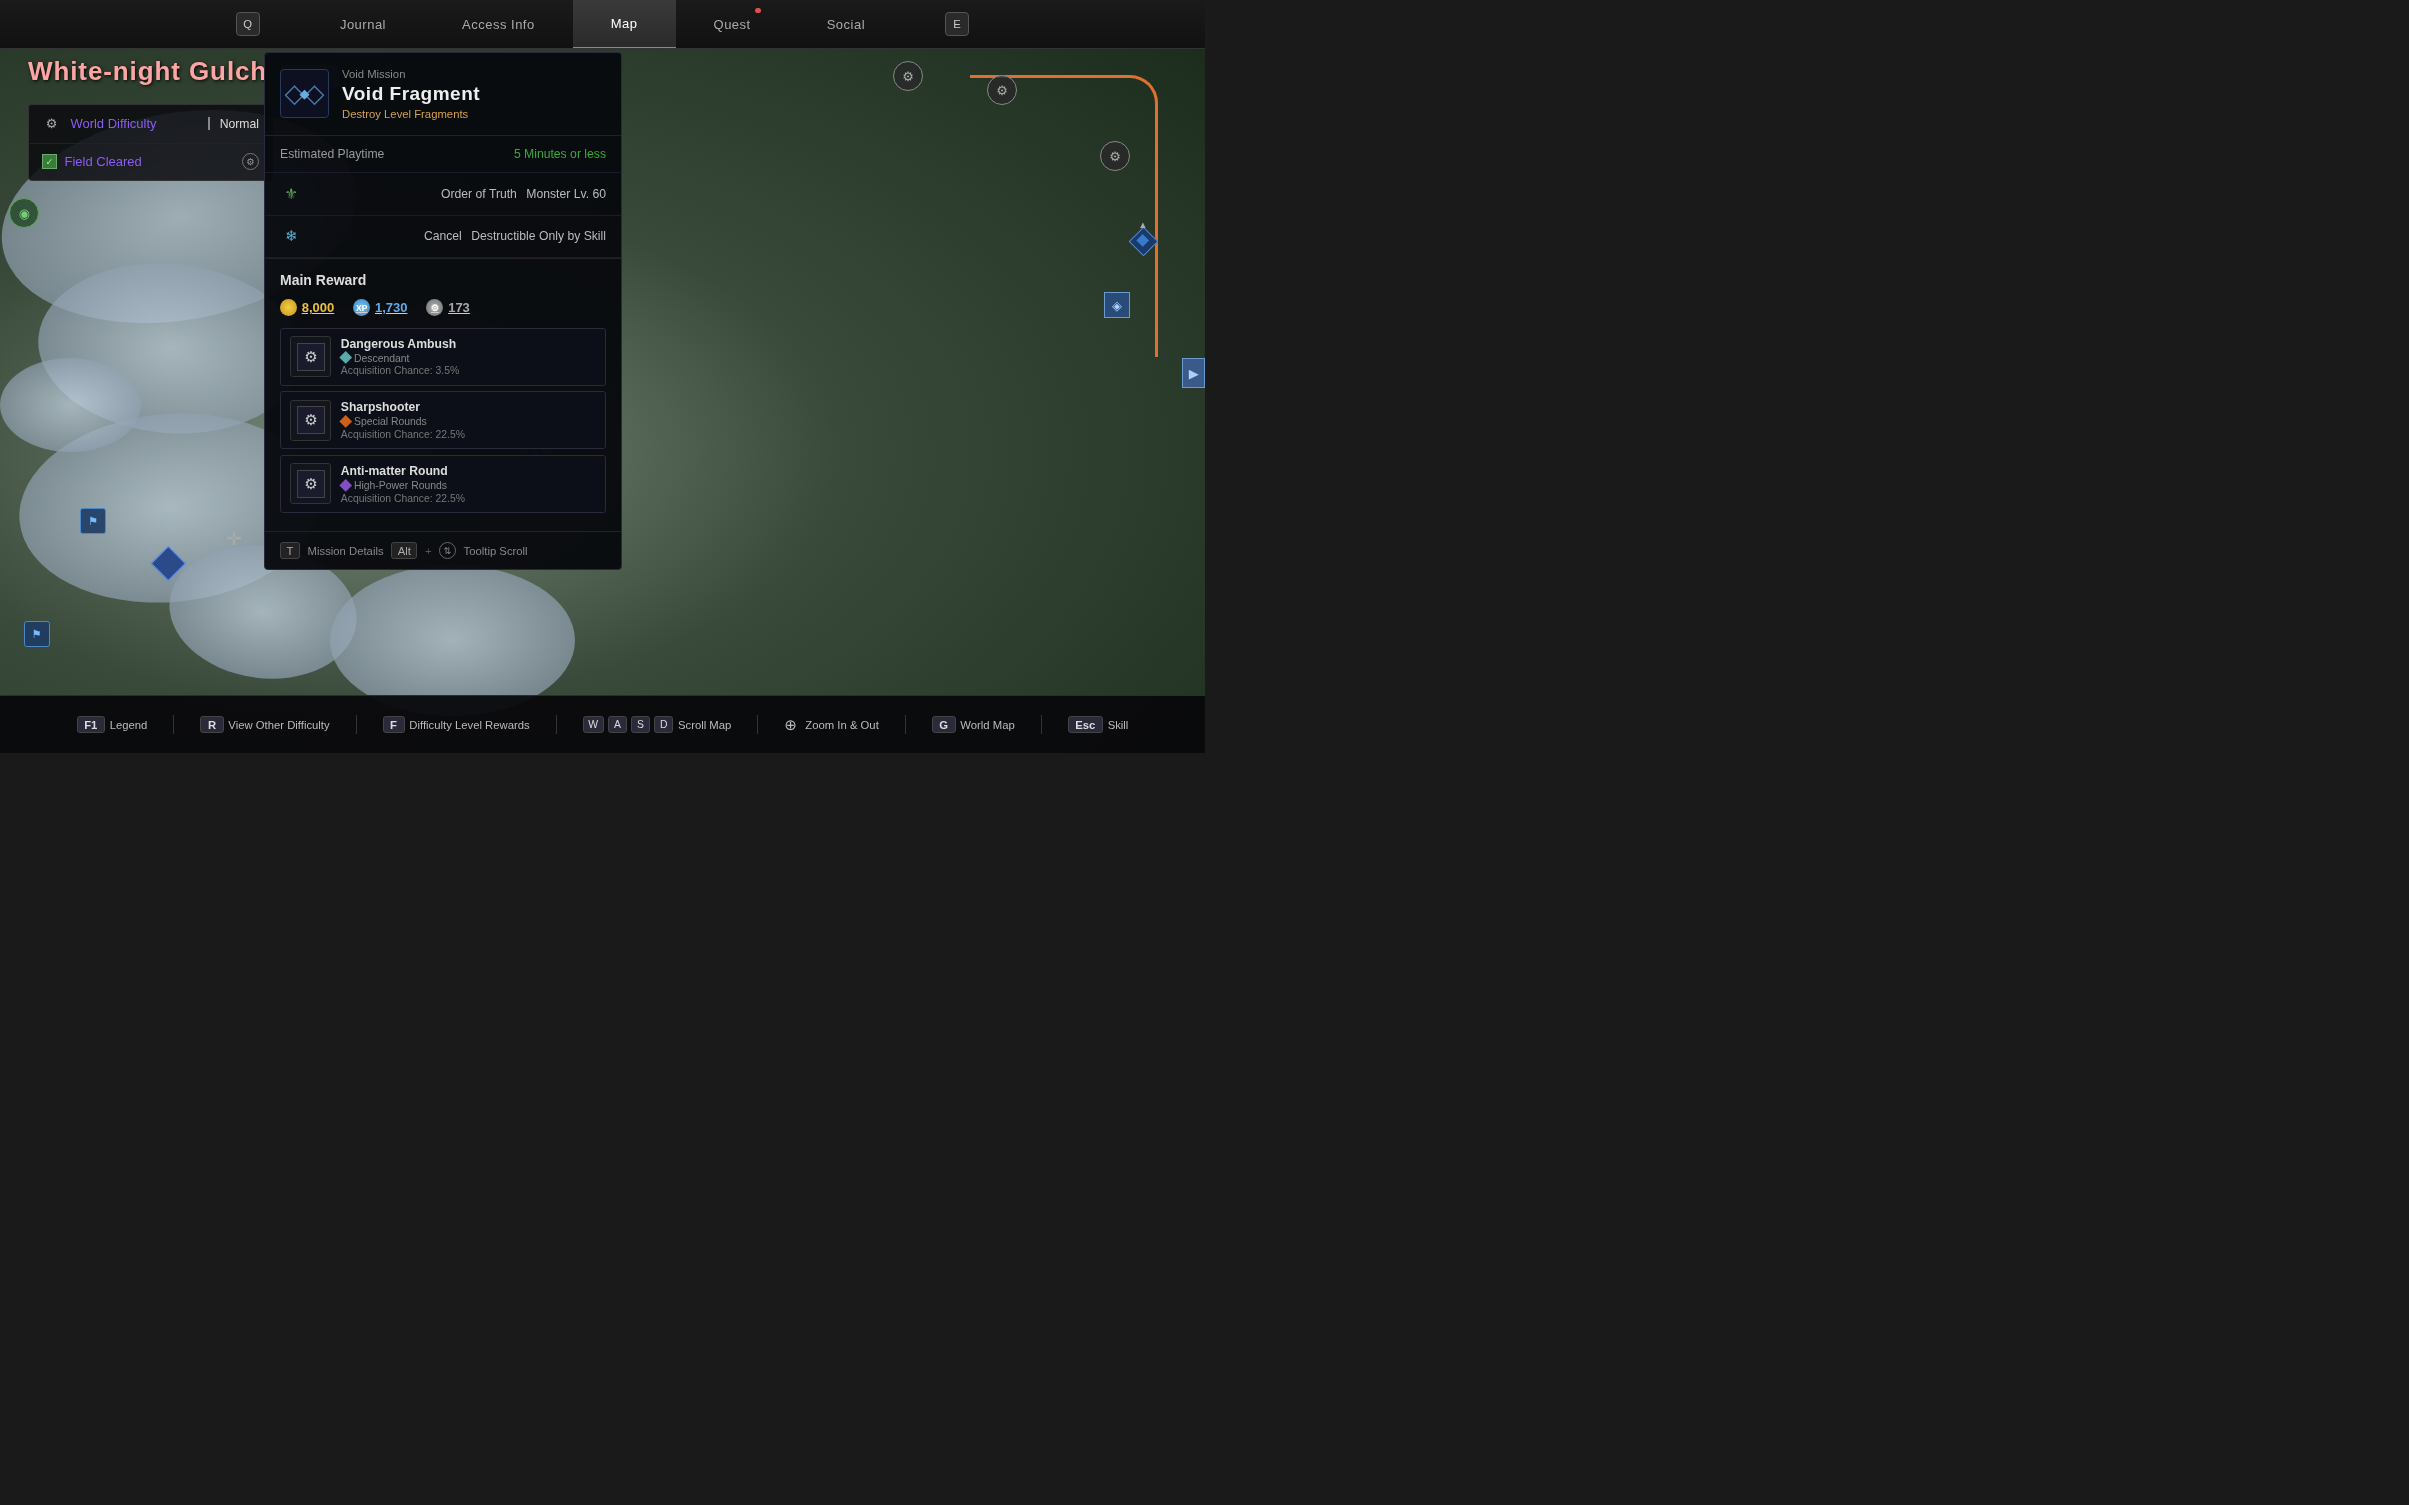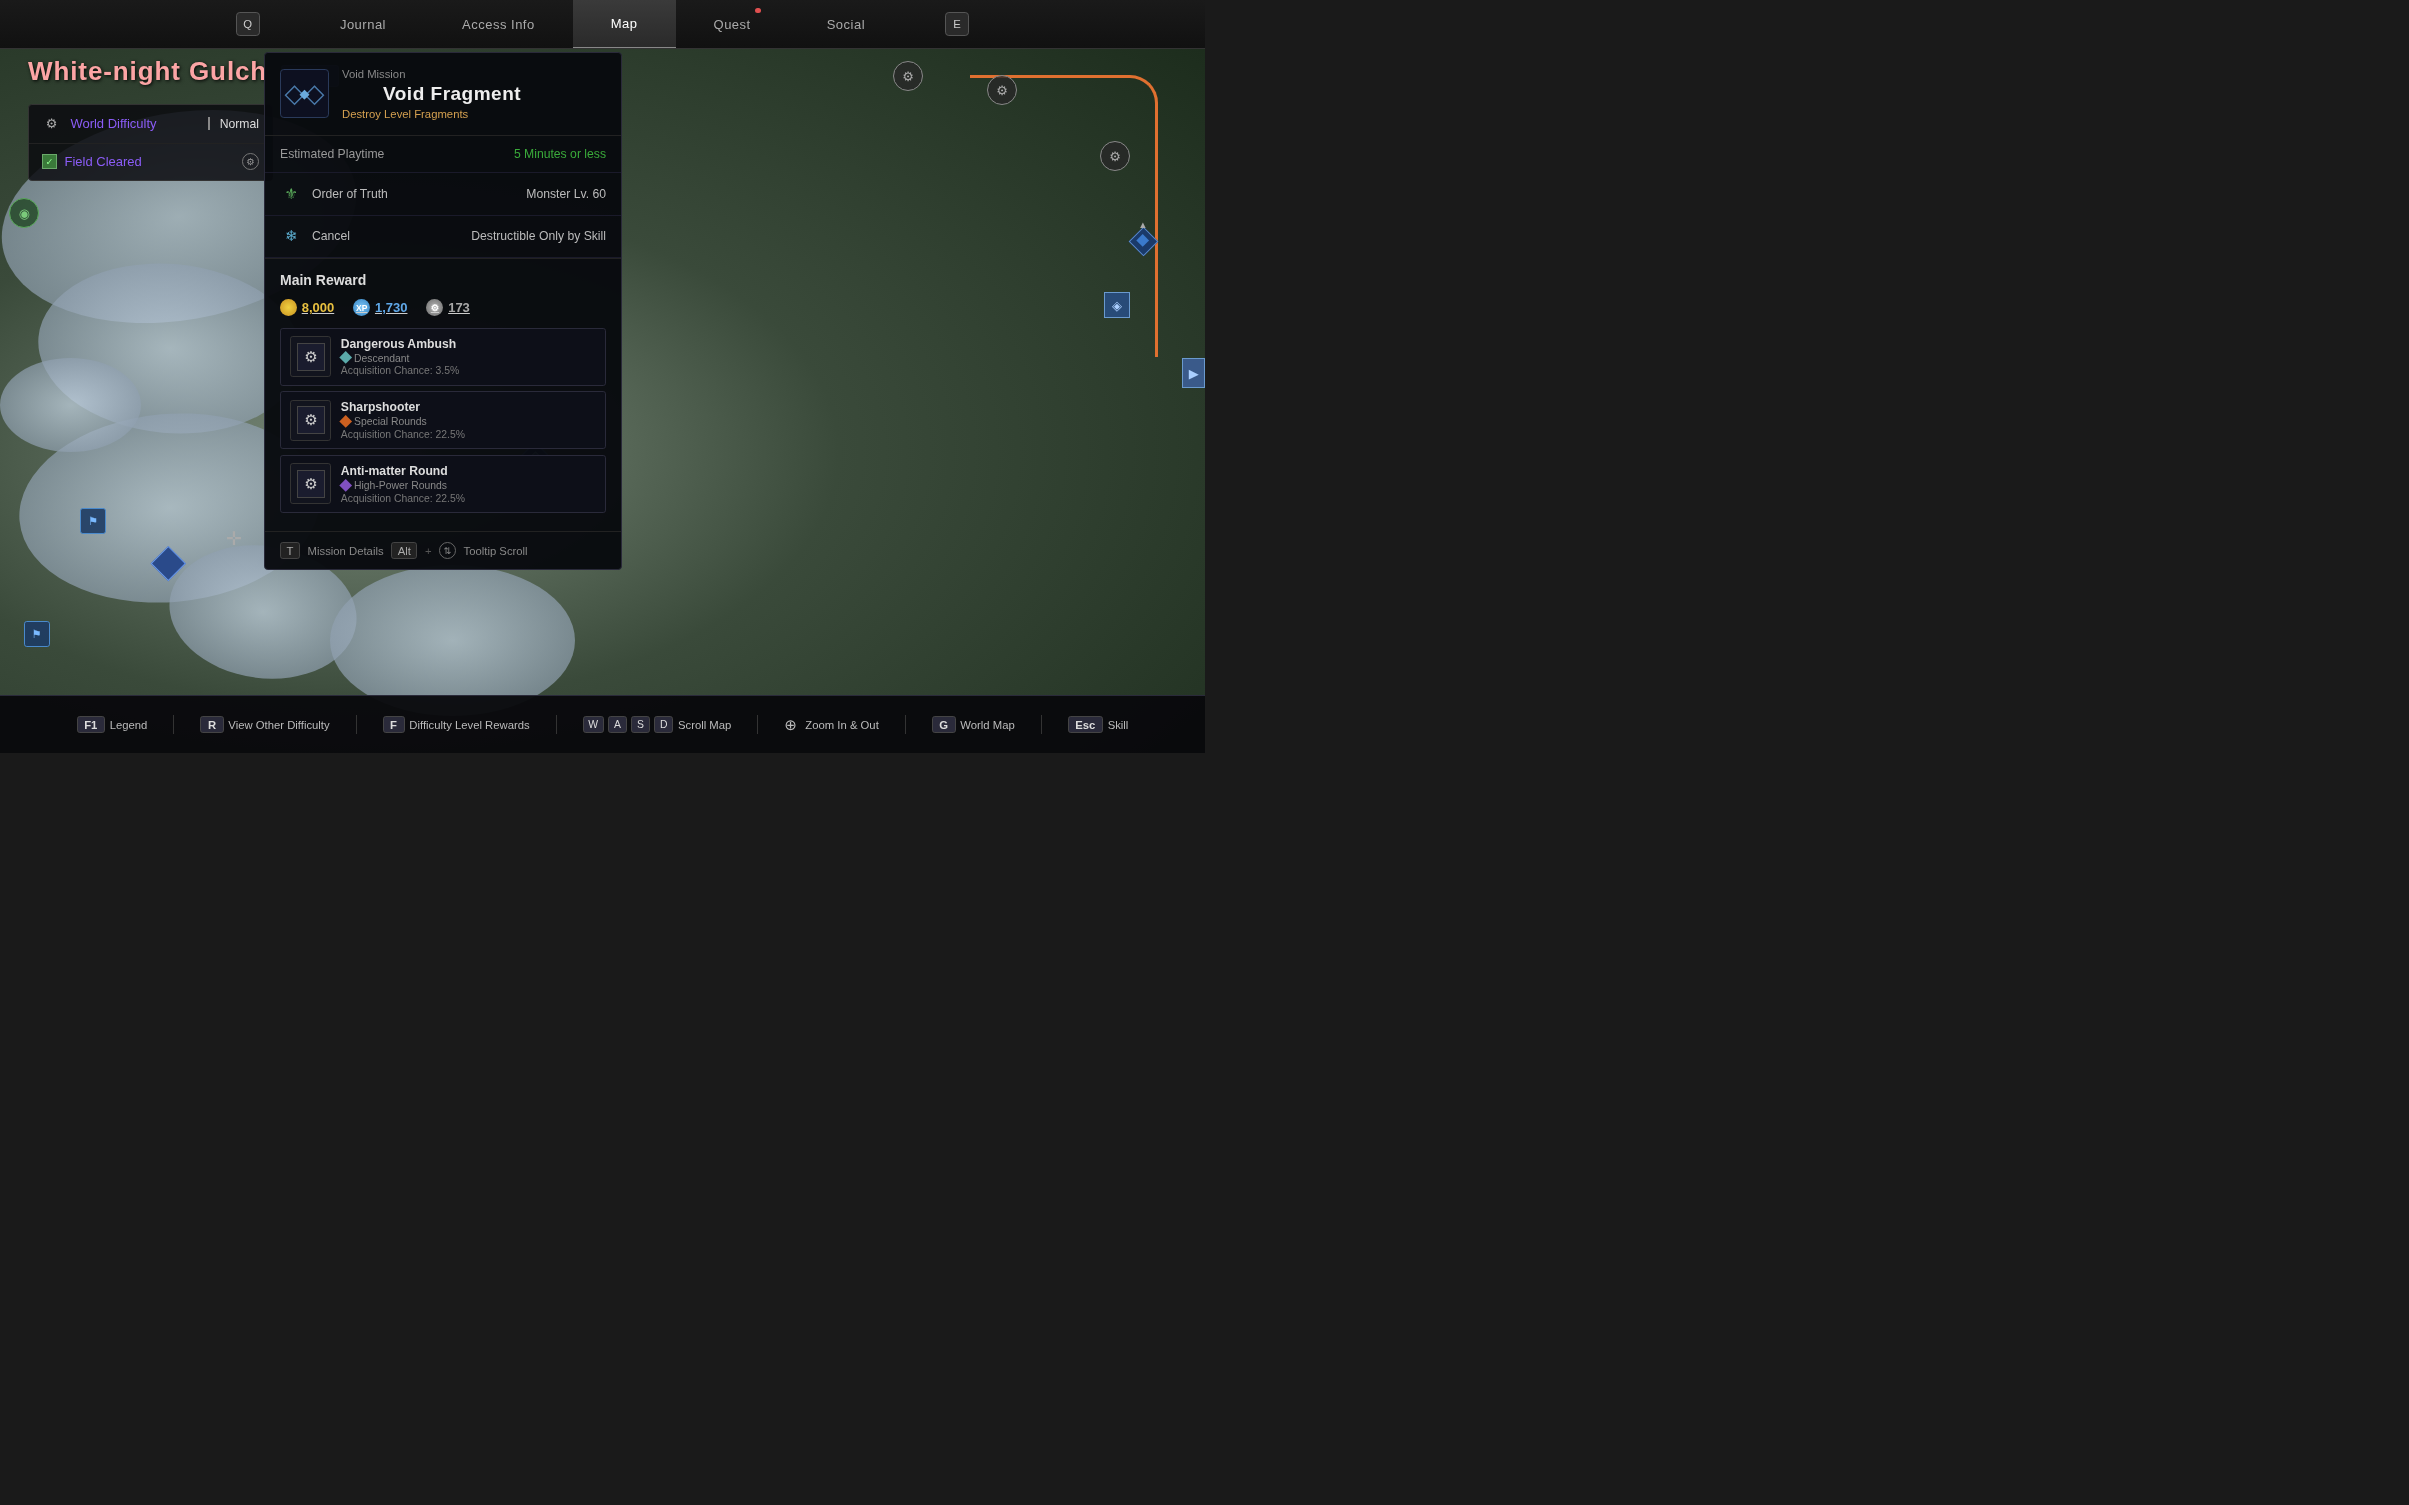--- a/index.html
+++ b/index.html
@@ -297,21 +297,20 @@
     .mission-type {
       font-size: 11.3px;
       color: #888;
       margin-bottom: 2.8px;
     }
     .mission-name {
       font-size: 19px;
       font-weight: bold;
       color: #eee;
       letter-spacing: 0.5px;
-      margin-left: 41px;
     }
     .mission-subtitle {
       font-size: 11.3px;
       color: #d4a050;
       margin-top: 2.8px;
     }
 
     .panel-desc {
       padding: 13px 15px;
       font-size: 12.2px;
@@ -354,20 +353,21 @@
       align-items: center;
       justify-content: center;
       font-size: 15px;
       flex-shrink: 0;
     }
 
     .info-label {
       flex: 1;
       color: #bbb;
       font-size: 12.2px;
+      text-align: right;
     }
 
     .info-value {
       color: #bbb;
       font-size: 12.2px;
     }
 
     
     .rewards-section {
       padding: 13px 15px;

